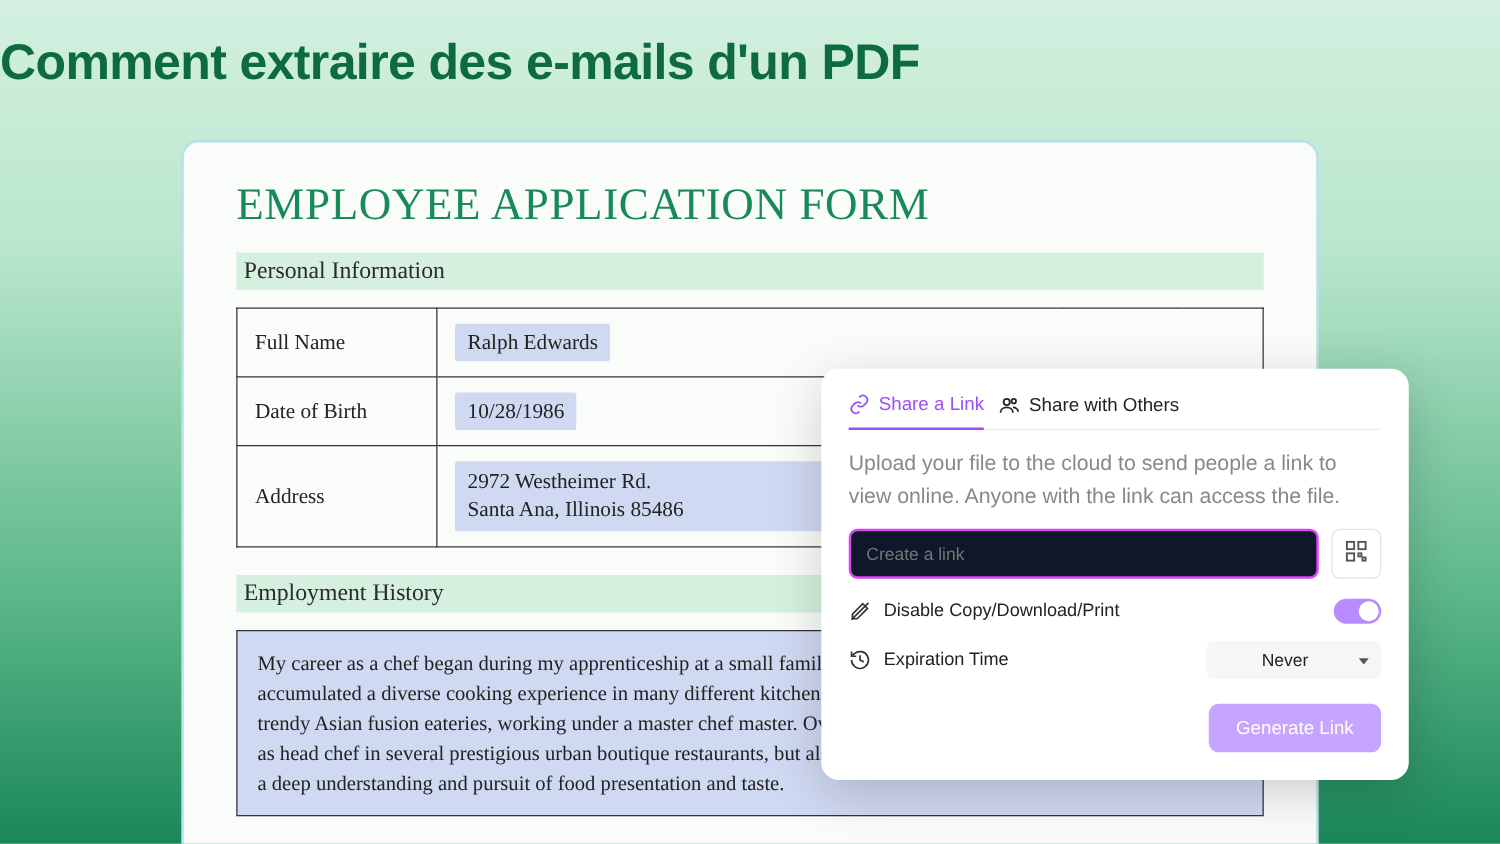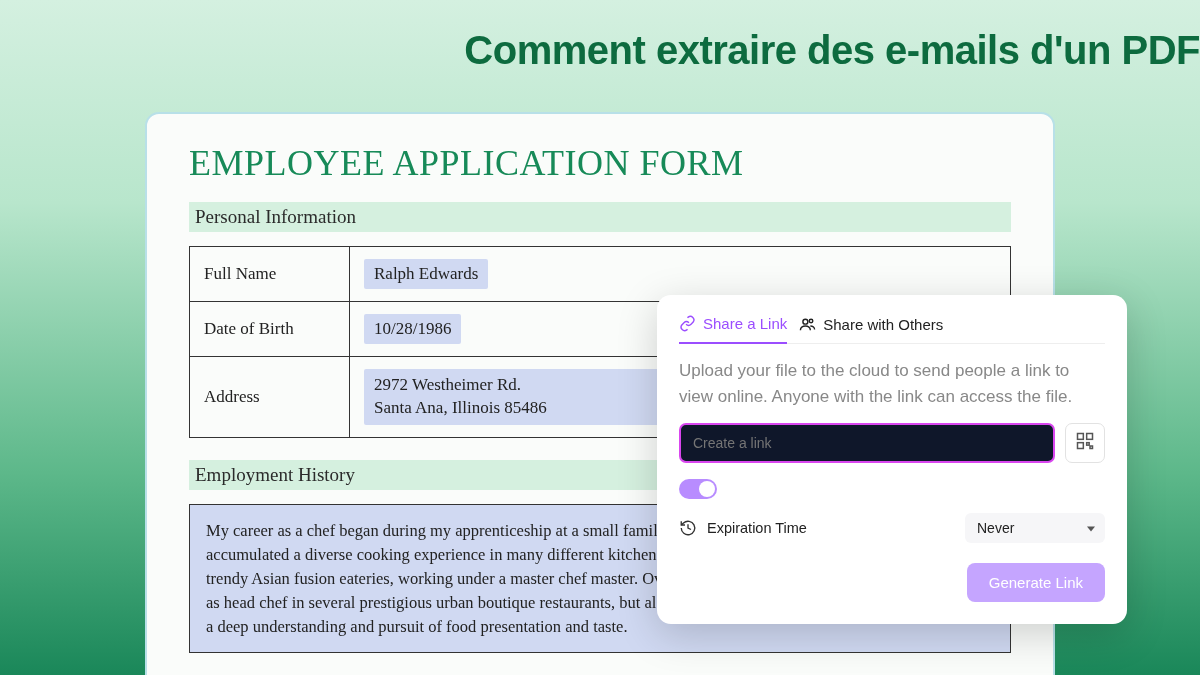--- a/index.html
+++ b/index.html
@@ -5,21 +5,21 @@
 * { margin: 0; padding: 0; box-sizing: border-box; }
 body {
   width: 1200px;
   height: 675px;
   background: linear-gradient(180deg, #d4f0e0 0%, #b8e6cc 30%, #5db88a 70%, #1a8759 100%);
   font-family: -apple-system, BlinkMacSystemFont, 'Segoe UI', Arial, sans-serif;
   position: relative;
   overflow: hidden;
 }
 .main-title {
-  text-align: right;
+  text-align: left;
   font-size: 40px;
   font-weight: 700;
   color: #0d6b3f;
   padding-top: 28px;
   letter-spacing: -0.5px;
 }
 .doc-window {
   position: absolute;
   top: 112px;
   left: 145px;
@@ -169,20 +169,21 @@
 }
 .select-box {
   background: #f6f6f8;
   border-radius: 6px;
   padding: 7px 26px 7px 12px;
   font-size: 14px;
   color: #222;
   position: relative;
   cursor: pointer;
   min-width: 140px;
+  text-align: center;
 }
 .select-box::after {
   content: "";
   position: absolute;
   right: 10px;
   top: 50%;
   transform: translateY(-30%);
   border-left: 4px solid transparent;
   border-right: 4px solid transparent;
   border-top: 5px solid #555;
@@ -278,20 +279,29 @@
             <rect x="14" y="3" width="7" height="7"></rect>
           <rect x="3" y="14" width="7" height="7"></rect>
             <rect x="14" y="14" width="3" height="3"></rect>
           <rect x="18" y="18" width="3" height="3"></rect>
         </svg>
       </span>
     </div>
   </div>
 
   <div class="option-row">
+    <div class="option-left">
+      <span class="opt-icon">
+        <svg viewBox="0 0 24 24" width="18" height="18" fill="none" stroke="#333" stroke-width="1.8">
+            <path d="M15 4l5 5-11 11H4v-5L15 4z"></path>
+            <line x1="3" y1="21" x2="21" y2="3"></line>
+          </svg>
+      </span>
+      <span>Disable Copy/Download/Print</span>
+    </div>
     <div class="toggle"></div>
   </div>
 
   <div class="option-row">
     <div class="option-left">
       <span class="opt-icon">
         <svg viewBox="0 0 24 24" width="18" height="18" fill="none" stroke="#333" stroke-width="1.8">
             <path d="M3 12a9 9 0 1 0 3-6.7L3 8"></path>
             <polyline points="3 3 3 8 8 8"></polyline>
             <polyline points="12 7 12 12 16 14"></polyline>

